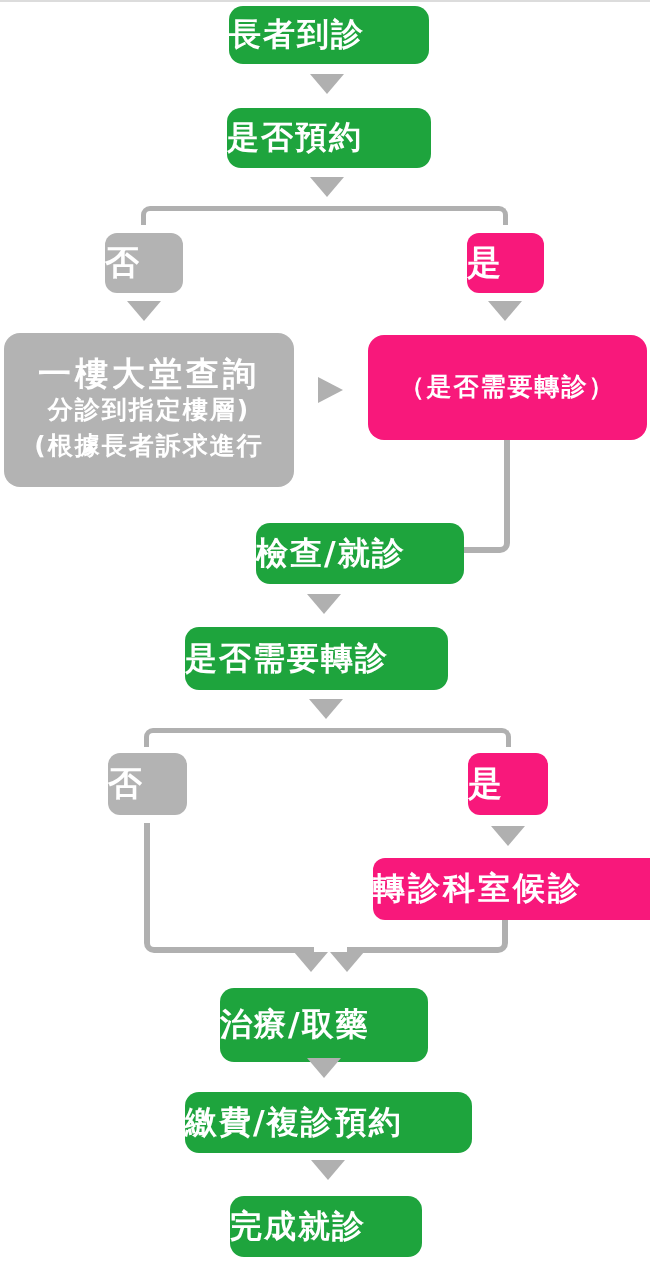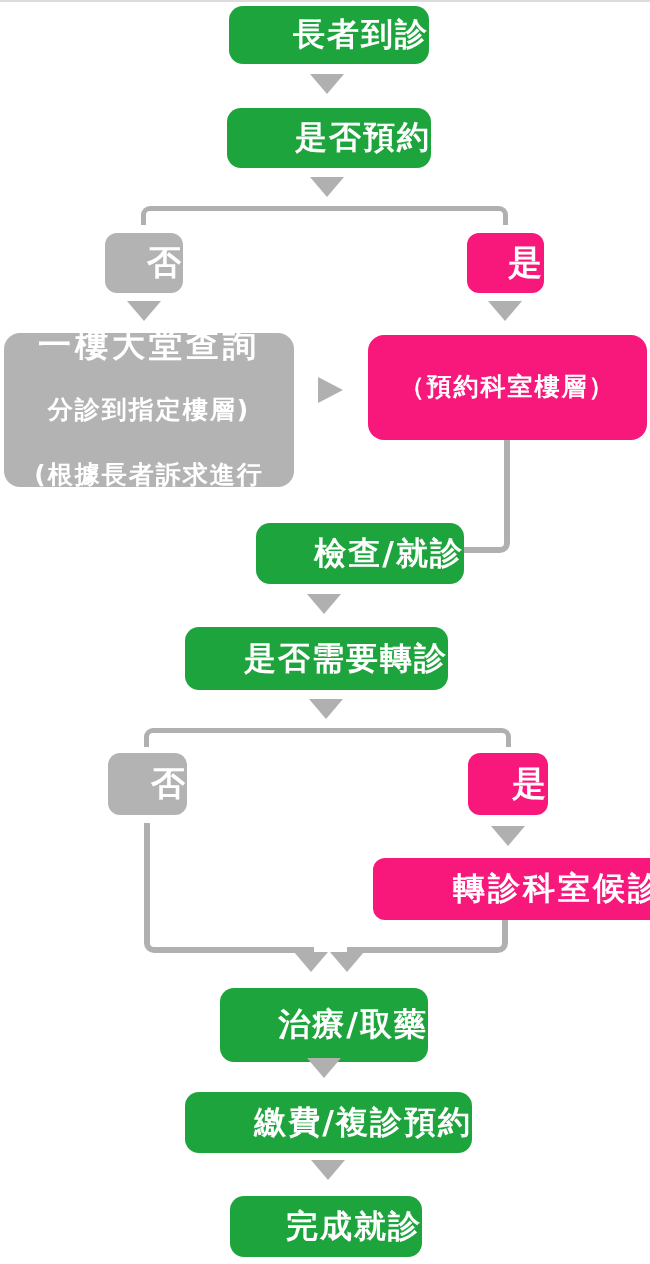--- a/index.html
+++ b/index.html
@@ -6,33 +6,33 @@
   #canvas{
     position:relative;
     width:650px;height:1264px;
     background:#ffffff;
     overflow:hidden;
     font-family:"DejaVu Sans","Liberation Sans",sans-serif;
   }
   .top-divider{position:absolute;left:0;top:0;width:650px;height:2px;background:#dcdcdc;}
   .node{
     position:absolute;
-    display:flex;align-items:center;justify-content:flex-end;
+    display:flex;align-items:center;justify-content:flex-start;
     color:#ffffff;font-weight:700;
     border-radius:14px;
     text-align:center;
     letter-spacing:2px;
     line-height:1.1;
   }
   .green{background:#1ea43d;}
   .pink{background:#f8187b;}
   .graybox{background:#b3b3b3;}
   .f32{font-size:32px;}
   .f34{font-size:34px;}
-  .multi{flex-direction:column;justify-content:center;gap:29px;}
+  .multi{flex-direction:column;justify-content:center;}
   .multi .t{font-size:33px;letter-spacing:4px;font-weight:700;}
   .multi .s{font-size:25px;letter-spacing:2px;font-weight:700;line-height:1.45;}
   
   .tri-down{position:absolute;width:0;height:0;
     border-left:17px solid transparent;border-right:17px solid transparent;
     border-top:20px solid #b0b0b0;}
   .tri-right{position:absolute;width:0;height:0;
     border-top:13px solid transparent;border-bottom:13px solid transparent;
     border-left:25px solid #b0b0b0;}
   .tri-left{position:absolute;width:0;height:0;
@@ -82,21 +82,21 @@
 
   <div class="node graybox multi" style="left:4px;top:333px;width:290px;height:154px;border-radius:16px;">
     <div class="t">一樓大堂查詢</div>
     <div class="s">分診到指定樓層)</div>
     <div class="s">(根據長者訴求進行</div>
   </div>
 
   <div class="tri-right" style="left:318px;top:377px;"></div>
 
   <div class="node pink multi" style="left:368px;top:335px;width:279px;height:105px;border-radius:16px;">
-    <div class="s">（預約科室樓層）</div>
+    <div class="s">（是否需要轉診）</div>
   </div>
 
   <div class="elbow-br" style="left:462px;top:440px;width:48px;height:113px;"></div>
   <div class="tri-left" style="left:438px;top:537px;"></div>
 
   <div class="node green f32" style="left:220px;top:523px;width:208px;height:61px;margin-left:36px;">
     <span>檢查/就診</span>
   </div>
 
   <div class="tri-down" style="left:307px;top:594px;"></div>

